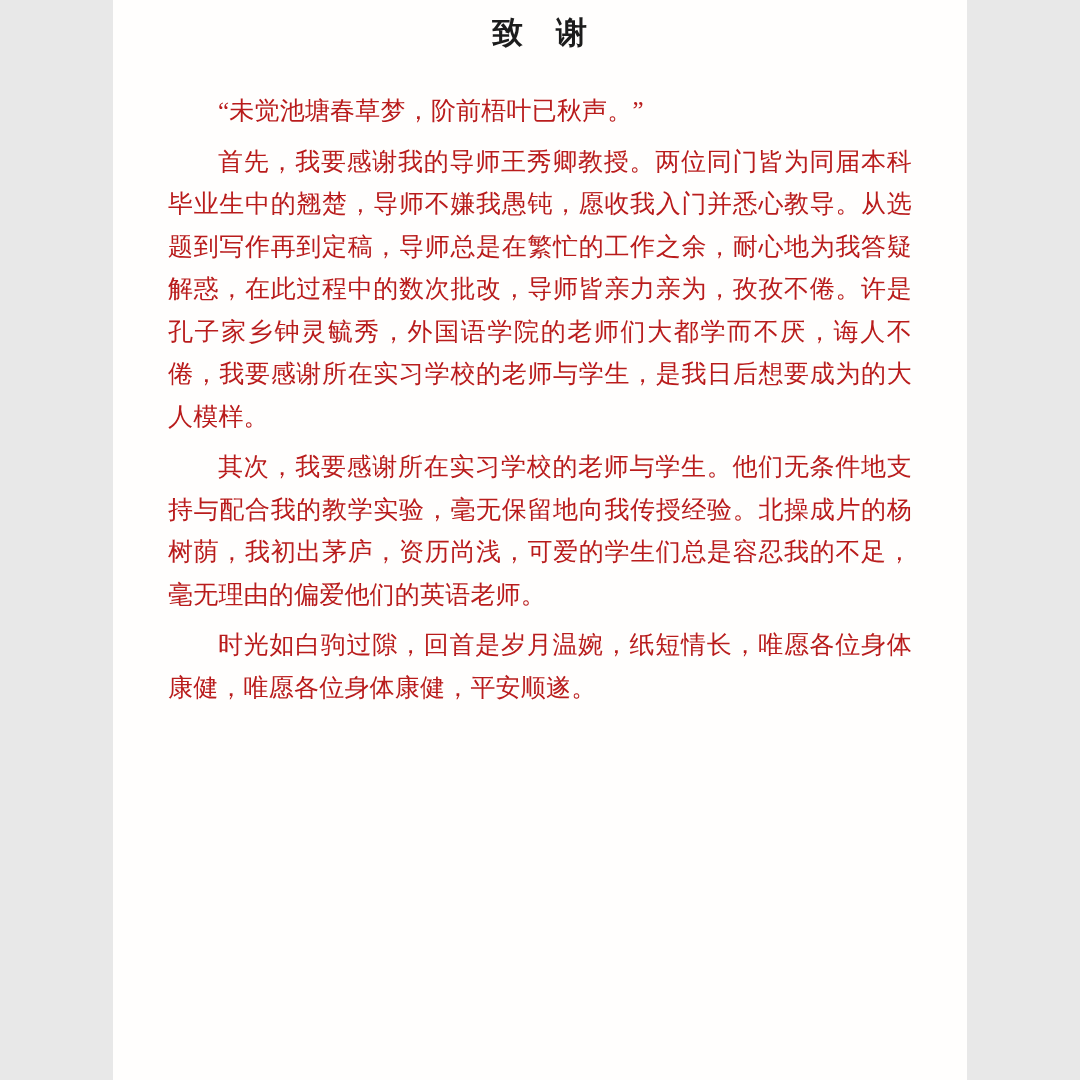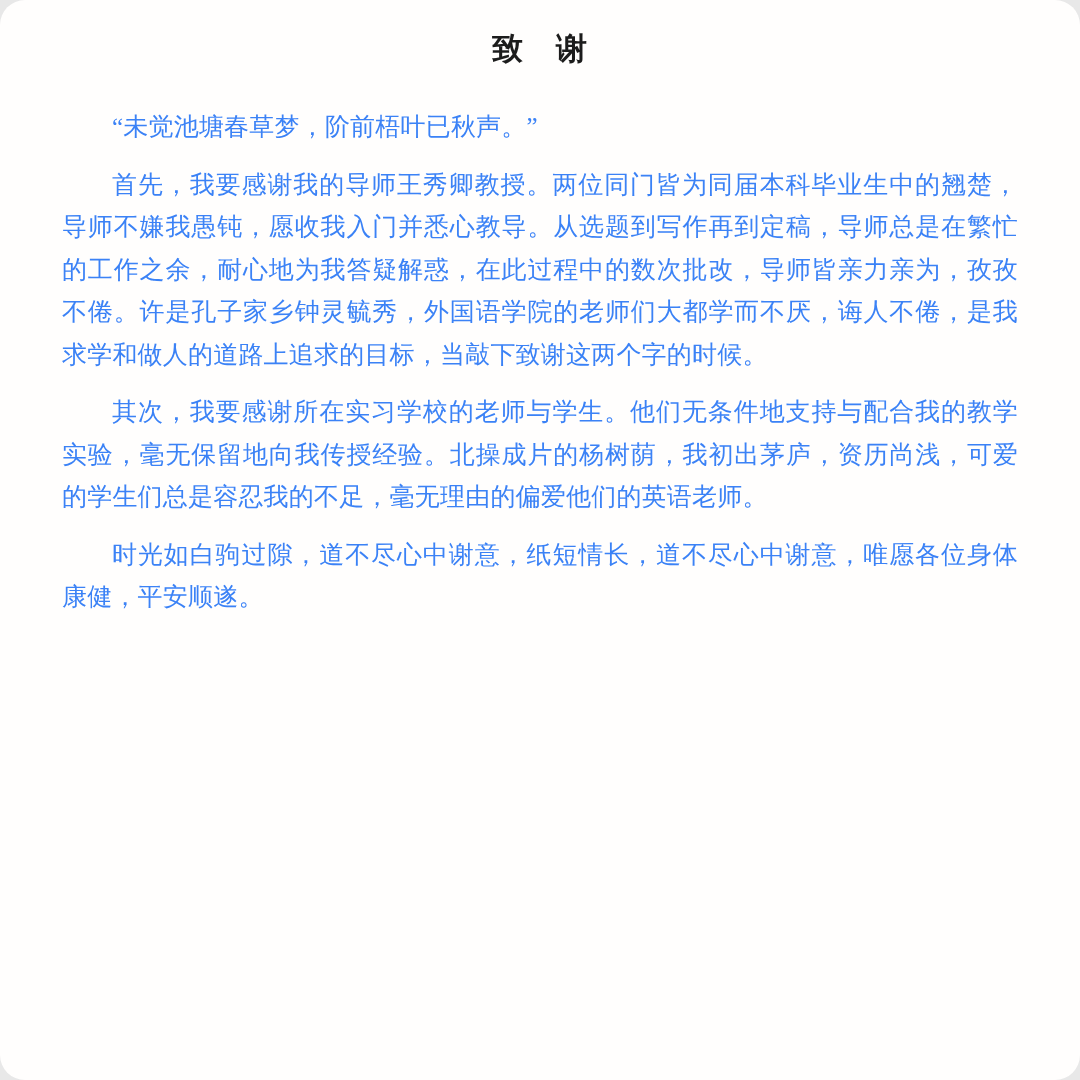--- a/index.html
+++ b/index.html
@@ -2,54 +2,53 @@
 <html><head>
 <meta charset="utf-8">
 <style>
   html, body {
     margin: 0;
     padding: 0;
     background: #e8e8e8;
   }
   .page {
     position: relative;
-    width: 1080px;
+    width: 854px;
     height: 1080px;
     margin: 0 auto;
     box-sizing: border-box;
-    padding: 26px 47px 0 47px;
+    padding: 10px 47px 0 47px;
     background: #fffefd;
     overflow: hidden;
     font-family: "Liberation Serif", "DejaVu Serif", serif;
-    border-radius: 25px;
   }
   .doc-title {
     margin: 0 0 34px 0;
     text-align: center;
     font-size: 31px;
     font-weight: bold;
     line-height: 46px;
     color: #1c1c1c;
     letter-spacing: 1px;
   }
   .doc-body p {
-    margin: 15px;
+    margin: 8px;
     font-size: 25px;
     line-height: 42.5px;
     text-align: justify;
     text-justify: inter-ideograph;
     text-indent: 2em;
-    color: #3b82f6;
+    color: #b91c1c;
     letter-spacing: 0.2px;
   }
 </style>
 </head>
 <body>
 
 <div class="page">
   <h1 class="doc-title">致　谢</h1>
   <div class="doc-body">
       <p>“未觉池塘春草梦，阶前梧叶已秋声。”</p>
-      <p>首先，我要感谢我的导师王秀卿教授。两位同门皆为同届本科毕业生中的翘楚，导师不嫌我愚钝，愿收我入门并悉心教导。从选题到写作再到定稿，导师总是在繁忙的工作之余，耐心地为我答疑解惑，在此过程中的数次批改，导师皆亲力亲为，孜孜不倦。许是孔子家乡钟灵毓秀，外国语学院的老师们大都学而不厌，诲人不倦，是我求学和做人的道路上追求的目标，当敲下致谢这两个字的时候。</p>
+      <p>首先，我要感谢我的导师王秀卿教授。两位同门皆为同届本科毕业生中的翘楚，导师不嫌我愚钝，愿收我入门并悉心教导。从选题到写作再到定稿，导师总是在繁忙的工作之余，耐心地为我答疑解惑，在此过程中的数次批改，导师皆亲力亲为，孜孜不倦。许是孔子家乡钟灵毓秀，外国语学院的老师们大都学而不厌，诲人不倦，我要感谢所在实习学校的老师与学生，是我日后想要成为的大人模样。</p>
       <p>其次，我要感谢所在实习学校的老师与学生。他们无条件地支持与配合我的教学实验，毫无保留地向我传授经验。北操成片的杨树荫，我初出茅庐，资历尚浅，可爱的学生们总是容忍我的不足，毫无理由的偏爱他们的英语老师。</p>
-      <p>时光如白驹过隙，道不尽心中谢意，纸短情长，道不尽心中谢意，唯愿各位身体康健，平安顺遂。</p>
+      <p>时光如白驹过隙，回首是岁月温婉，纸短情长，唯愿各位身体康健，唯愿各位身体康健，平安顺遂。</p>
     </div>
 </div>
 
 </body></html>

